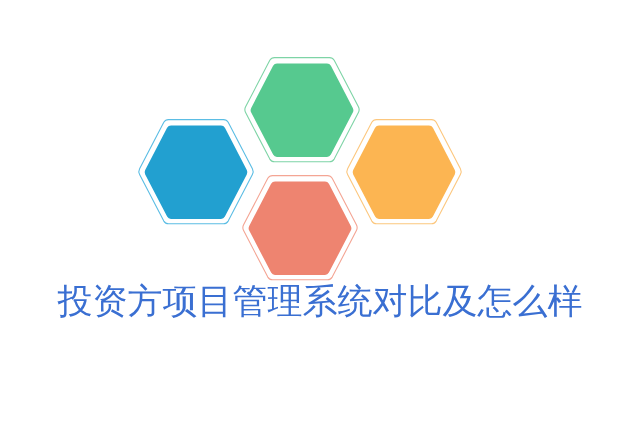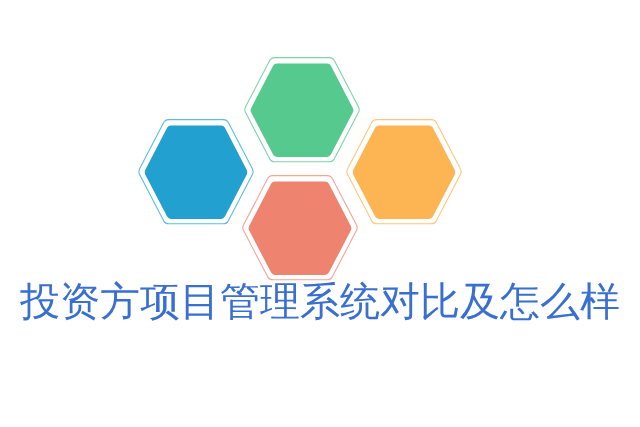--- a/index.html
+++ b/index.html
@@ -199,15 +199,15 @@
                  Q 31.4 100.9 30.1 98.6
                  L 8.2 56.5
                  Q 7.0 54.2 8.2 51.9
                  L 30.1 9.8
                  Q 31.4 7.5 34.0 7.5 Z" fill="#ee8470"></path>
       </svg>
     </div>
 
   </div>
 
-  <div id="headline" style="color: rgb(58, 111, 210); font-size: 40px; text-align: center;">投资方项目管理系统对比及怎么样</div>
+  <div id="headline" style="color: rgb(58, 111, 210); font-size: 35px; text-align: center;">投资方项目管理系统对比及怎么样</div>
 
 </div>
 
 </body></html>

